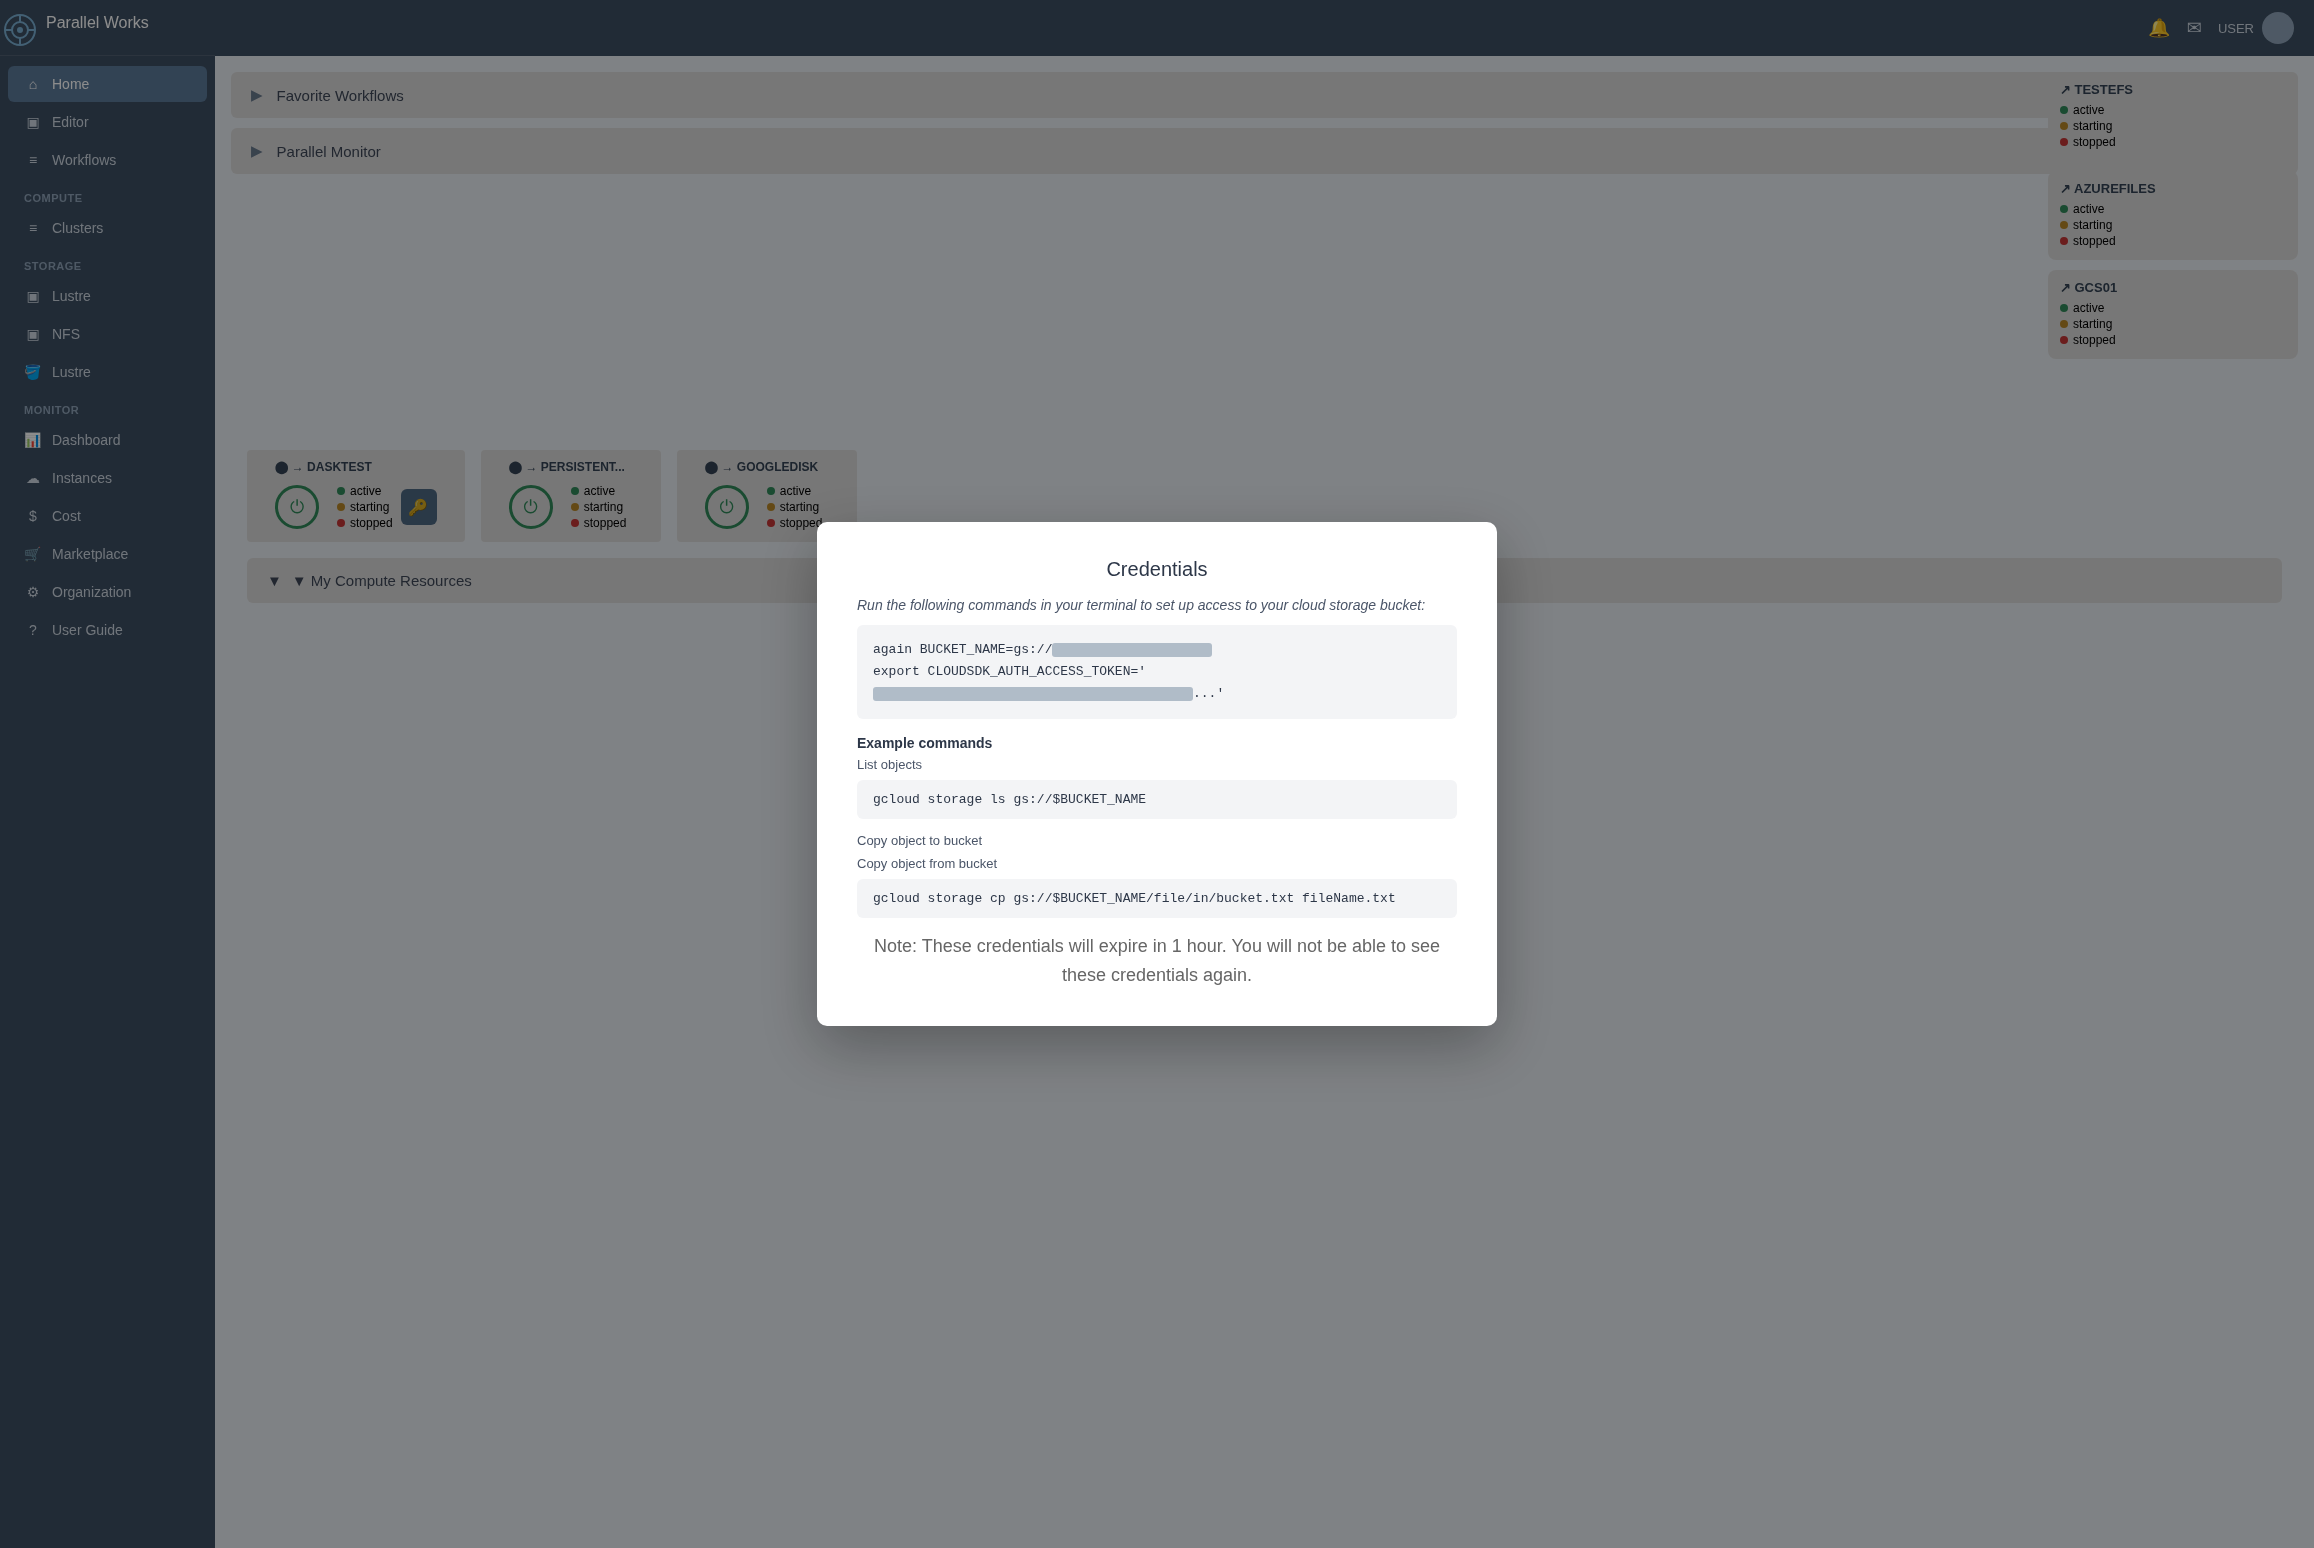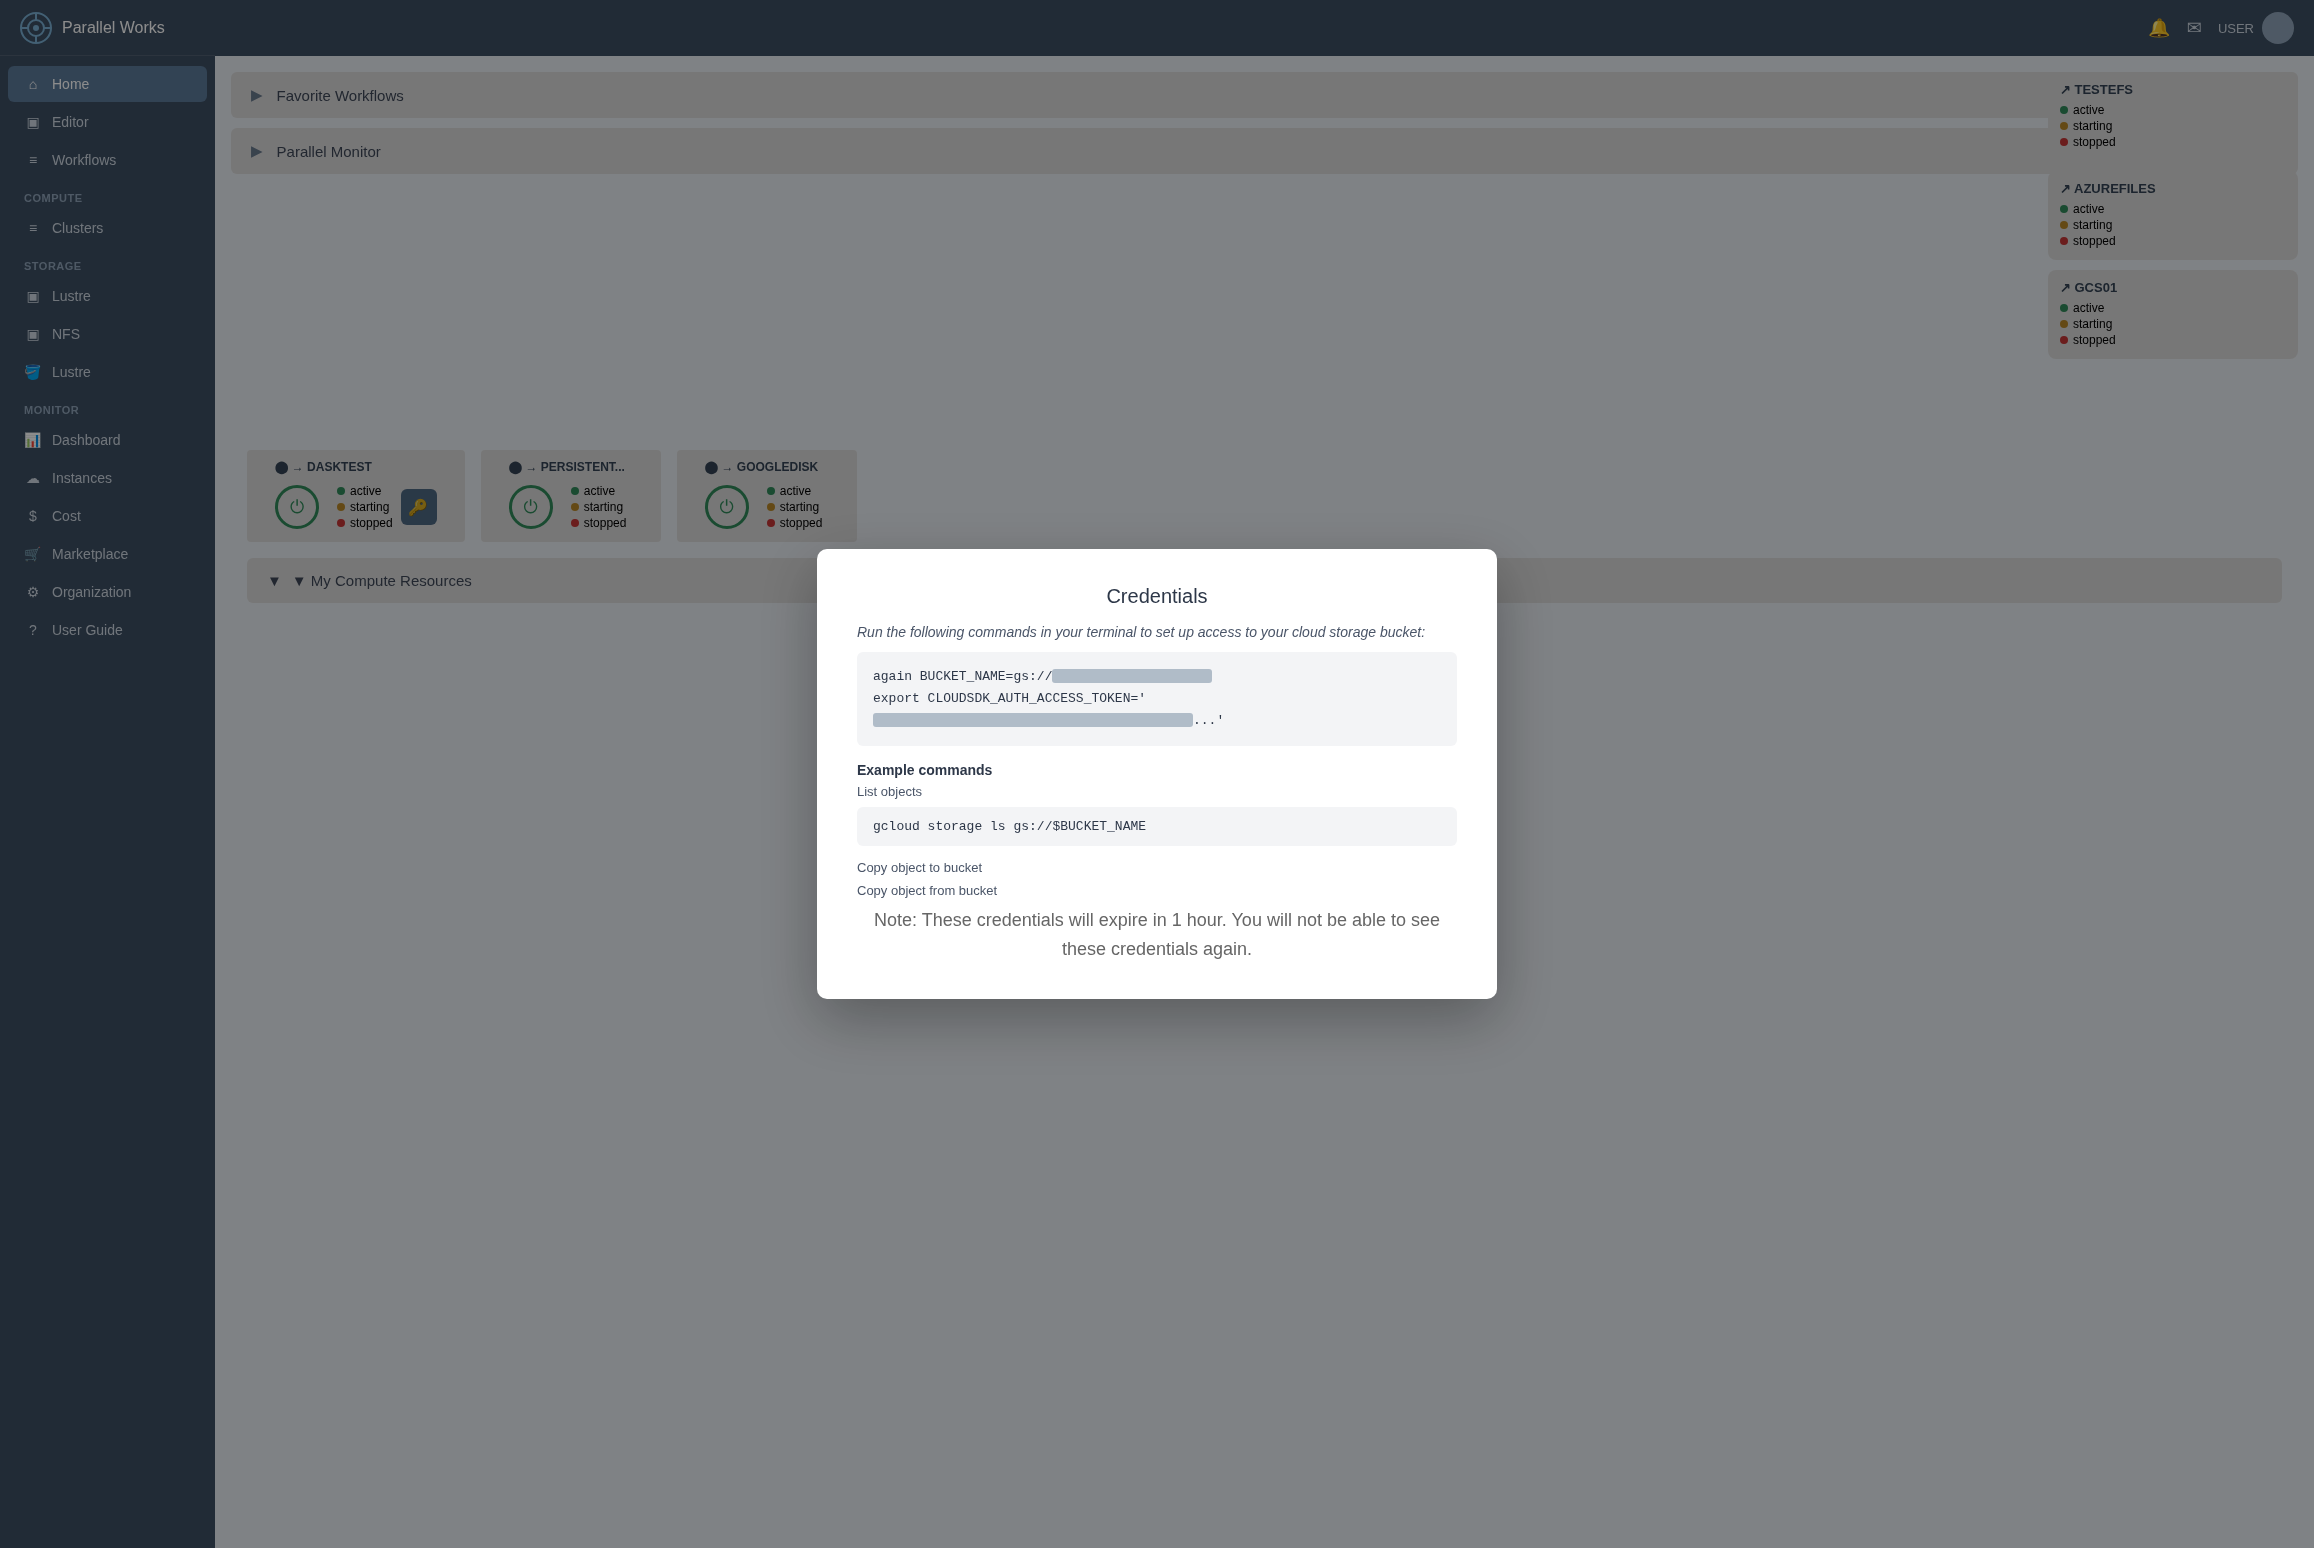--- a/index.html
+++ b/index.html
@@ -14,22 +14,21 @@
       min-width: 215px;
       background: #3d4f63;
       color: #cdd6e0;
       display: flex;
       flex-direction: column;
       padding-top: 0;
       z-index: 10;
     }
     .sidebar-logo {
       display: flex;
-      align-items: center;
-      padding: 14px 20px;
+      padding: 14px 4px;
       border-bottom: 1px solid rgba(255,255,255,0.1);
       height: 56px;
     }
     .logo-icon {
       width: 32px;
       height: 32px;
       margin-right: 10px;
       flex-shrink: 0;
     }
     .logo-text {
@@ -518,19 +517,22 @@
 
           <p class="section-heading">Example commands</p>
           <p class="sub-label">List objects</p>
           <div class="code-single">
             <span>gcloud storage ls gs://$BUCKET_NAME</span>
           </div>
 
           <p class="sub-label">Copy object to bucket</p>
 
           <p class="sub-label">Copy object from bucket</p>
+          <div class="code-single">
+            <span>gcloud storage cp gs://$BUCKET_NAME/file/in/bucket.txt fileName.txt</span>
+          </div>
 
           <p class="modal-note">Note: These credentials will expire in 1 hour. You will not be able to see these credentials again.</p>
         </div>
       </div>
     </div>
   </div>
 </div>
 
 </body></html>

